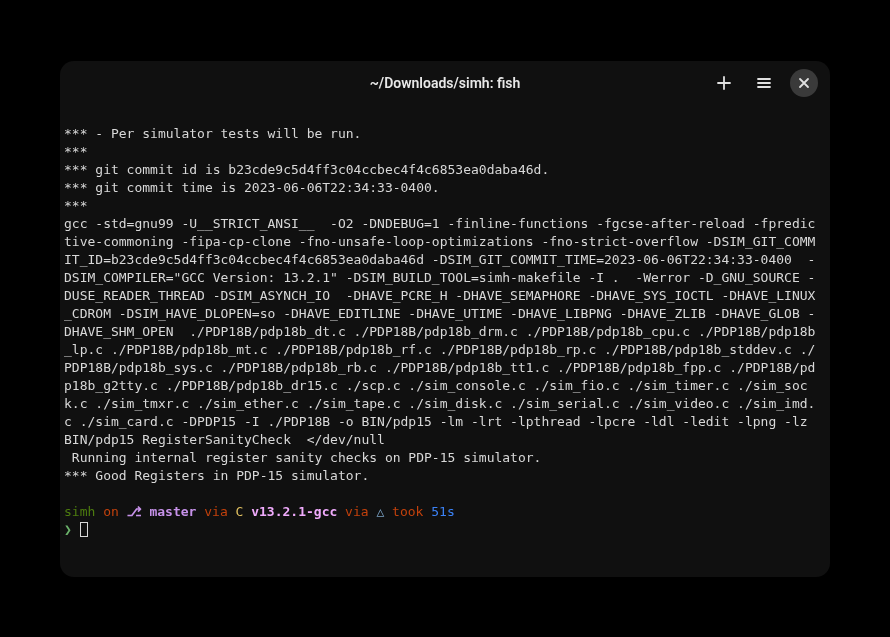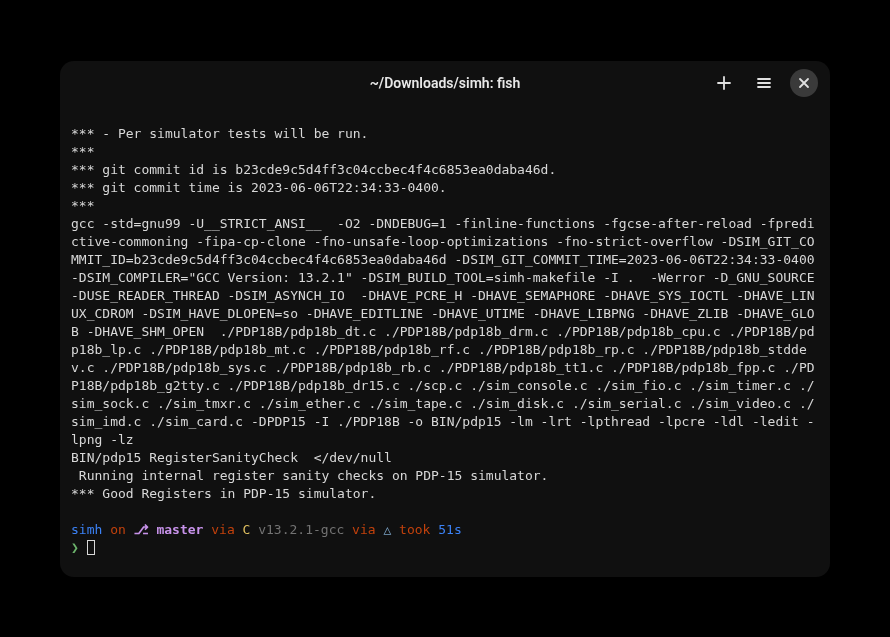--- a/index.html
+++ b/index.html
@@ -53,36 +53,36 @@
       justify-content: center;
       color: #e0e0e0;
       cursor: pointer;
     }
     .ctrl-close {
       background: #3a3a3a;
       border-radius: 50%;
     }
     .terminal-body {
       flex: 1;
-      padding: 2px 8px 10px 11px;
+      padding: 2px 8px 10px 4px;
       color: #d8d8d8;
       font-size: 13px;
       line-height: 18px;
       white-space: pre-wrap;
       word-break: break-all;
       overflow: hidden;
     }
     .prompt-line {
       margin-top: 18px;
     }
-    .c-cyan { color: #3b82f6; }
+    .c-cyan { color: #4d7c0f; }
     .c-white { color: #c2410c; }
     .c-purple { color: #c792ea; font-weight: bold; }
     .c-yellow { color: #e0c060; }
-    .c-blue { color: #737373; }
+    .c-blue { color: #f0abfc; font-weight: bold; }
     .c-triangle { color: #7aa2c4; }
     .c-orange { color: #3b82f6; }
     .c-green { color: #6bb36b; }
     .cursor-line {
       line-height: 18px;
     }
     .cursor-box {
       display: inline-block;
       width: 8px;
       height: 15px;

